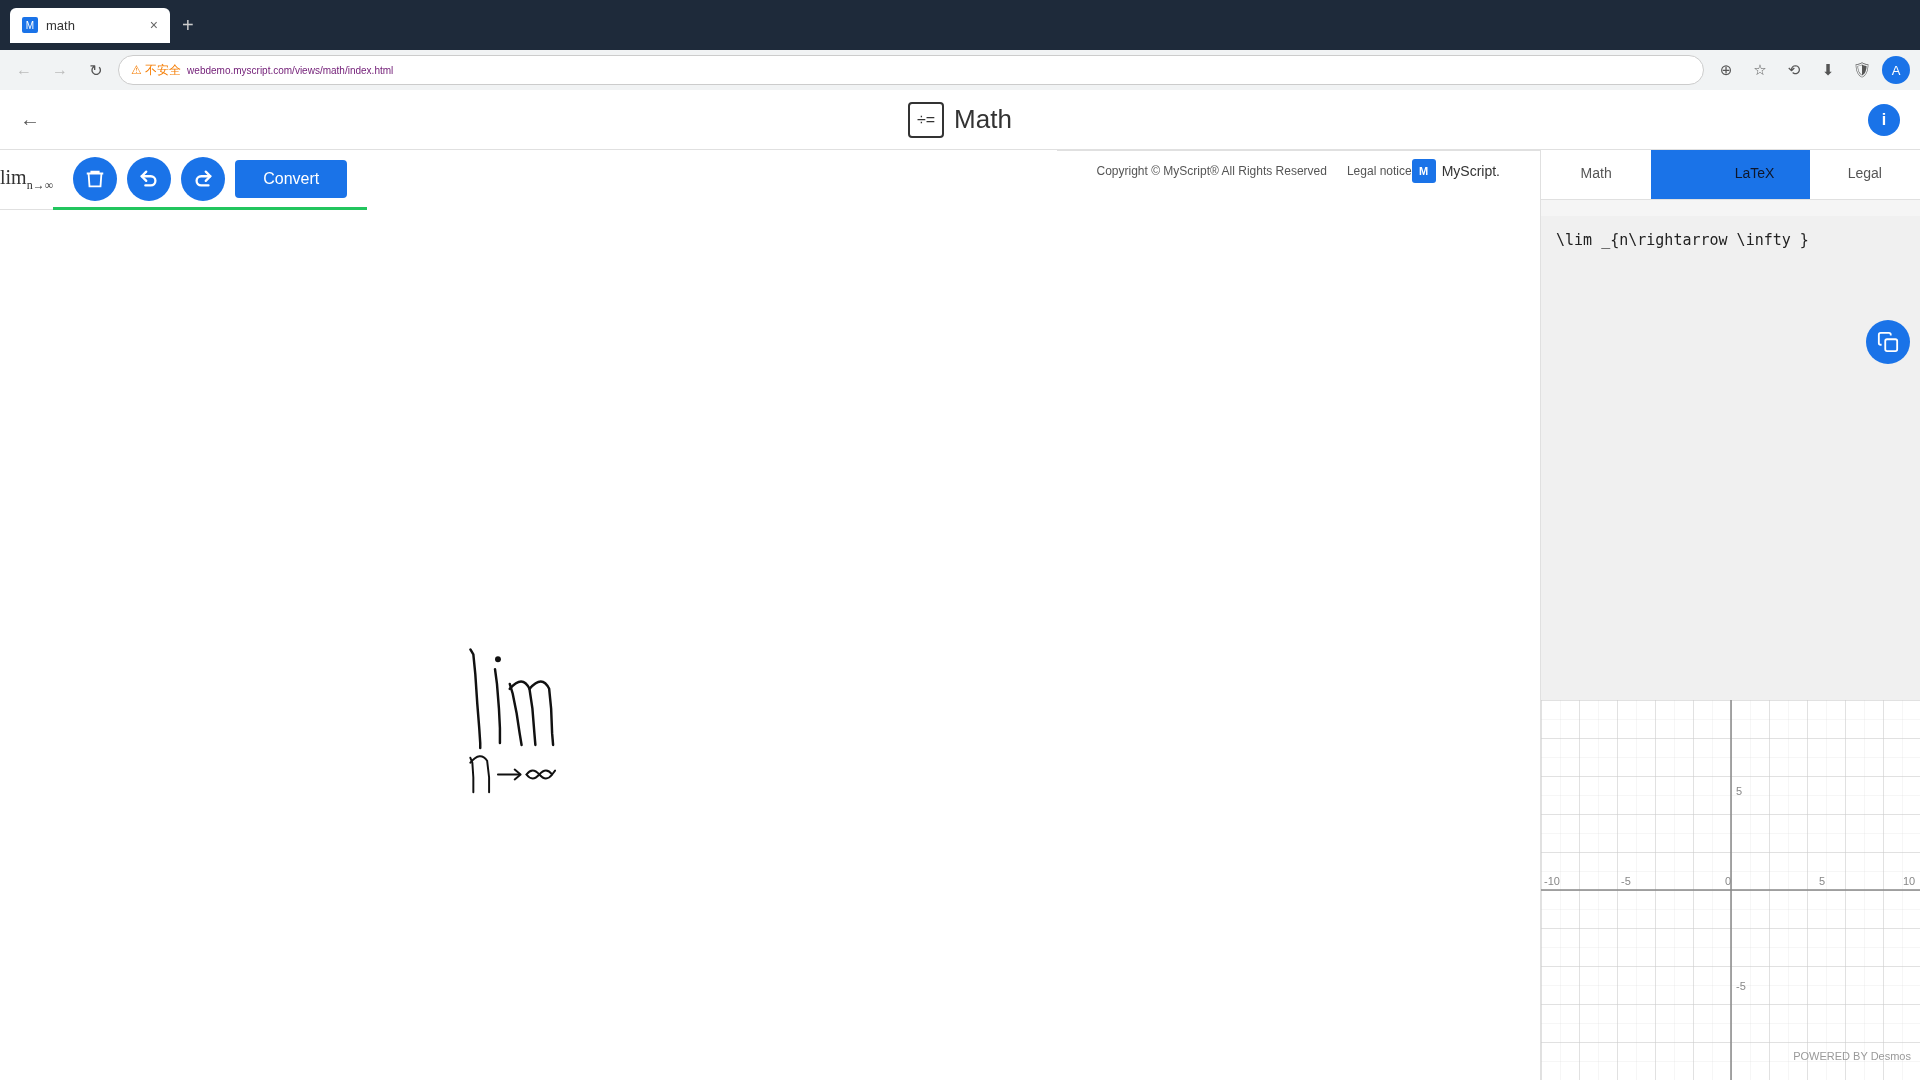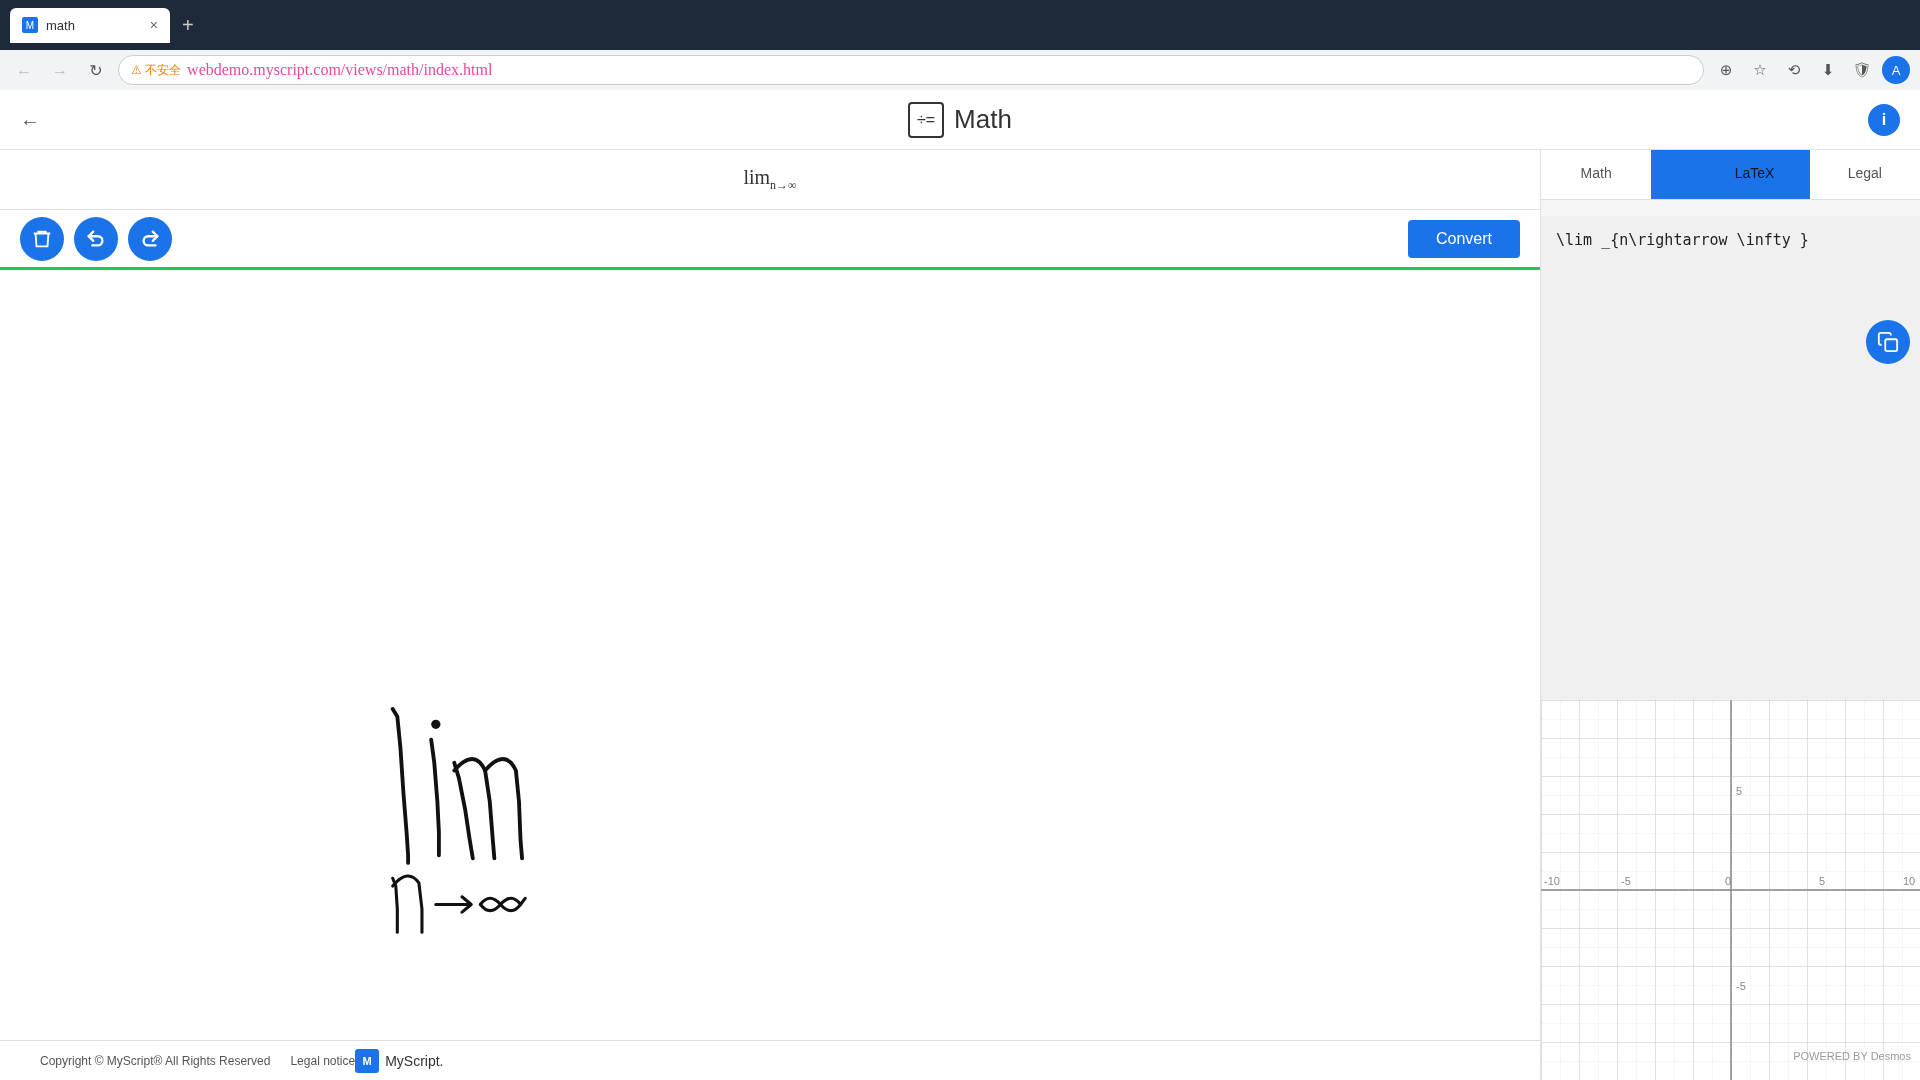--- a/index.html
+++ b/index.html
@@ -81,23 +81,22 @@
       background: #fff;
       display: flex;
       align-items: center;
       gap: 6px;
     }
     .address-bar .warning {
       color: #f57c00;
       font-size: 12px;
     }
     .address-bar .url-text {
-      color: #ec4899;
-      font-size: 16px;
-      font-family: Liberation Serif, serif;
+      color: #701a75;
+      font-size: 10px;
     }
     .nav-extras {
       display: flex;
       align-items: center;
       gap: 6px;
     }
     .nav-icon-btn {
       width: 28px; height: 28px;
       border-radius: 50%;
       background: transparent;
@@ -174,21 +173,21 @@
     .main-content {
       display: flex;
       flex: 1;
       overflow: hidden;
     }
 
     
     .canvas-area {
       flex: 1;
       display: flex;
-      flex-direction: column;
+      flex-direction: row;
       position: relative;
       background: #fff;
     }
 
     
     .recognition-bar {
       height: 60px;
       border-bottom: 1px solid #e0e0e0;
       display: flex;
       align-items: center;

